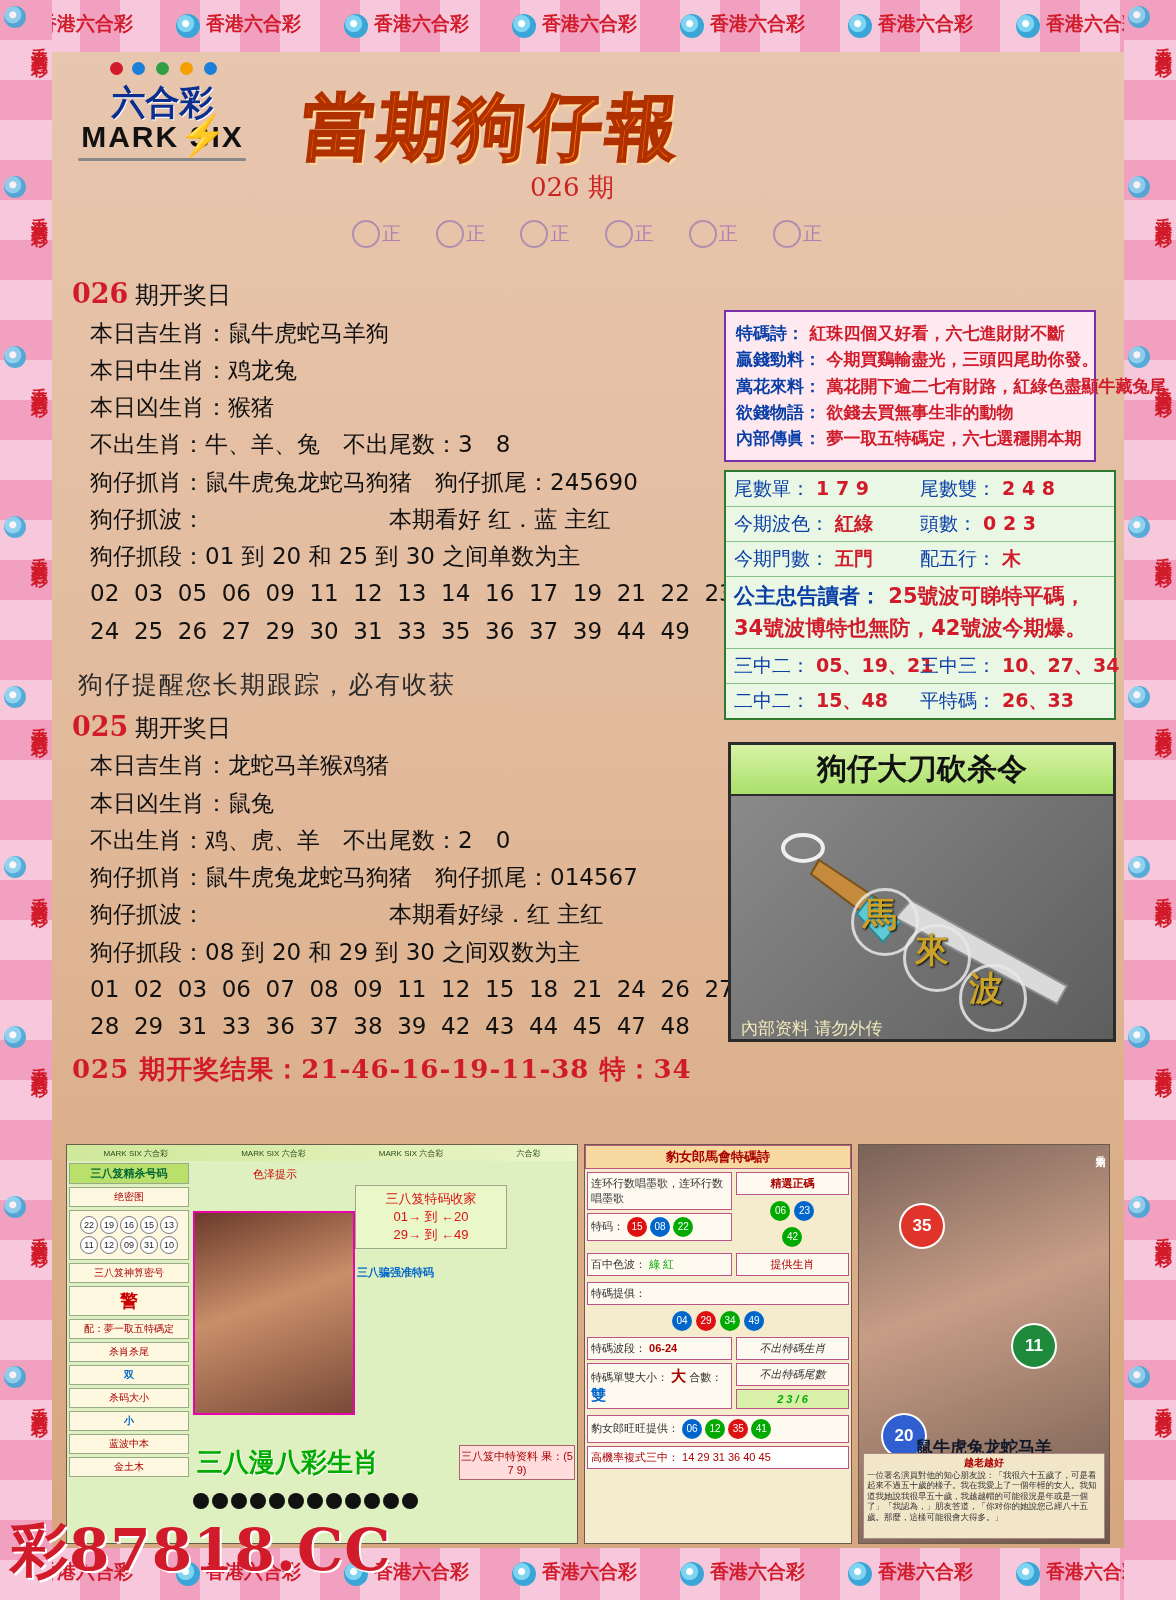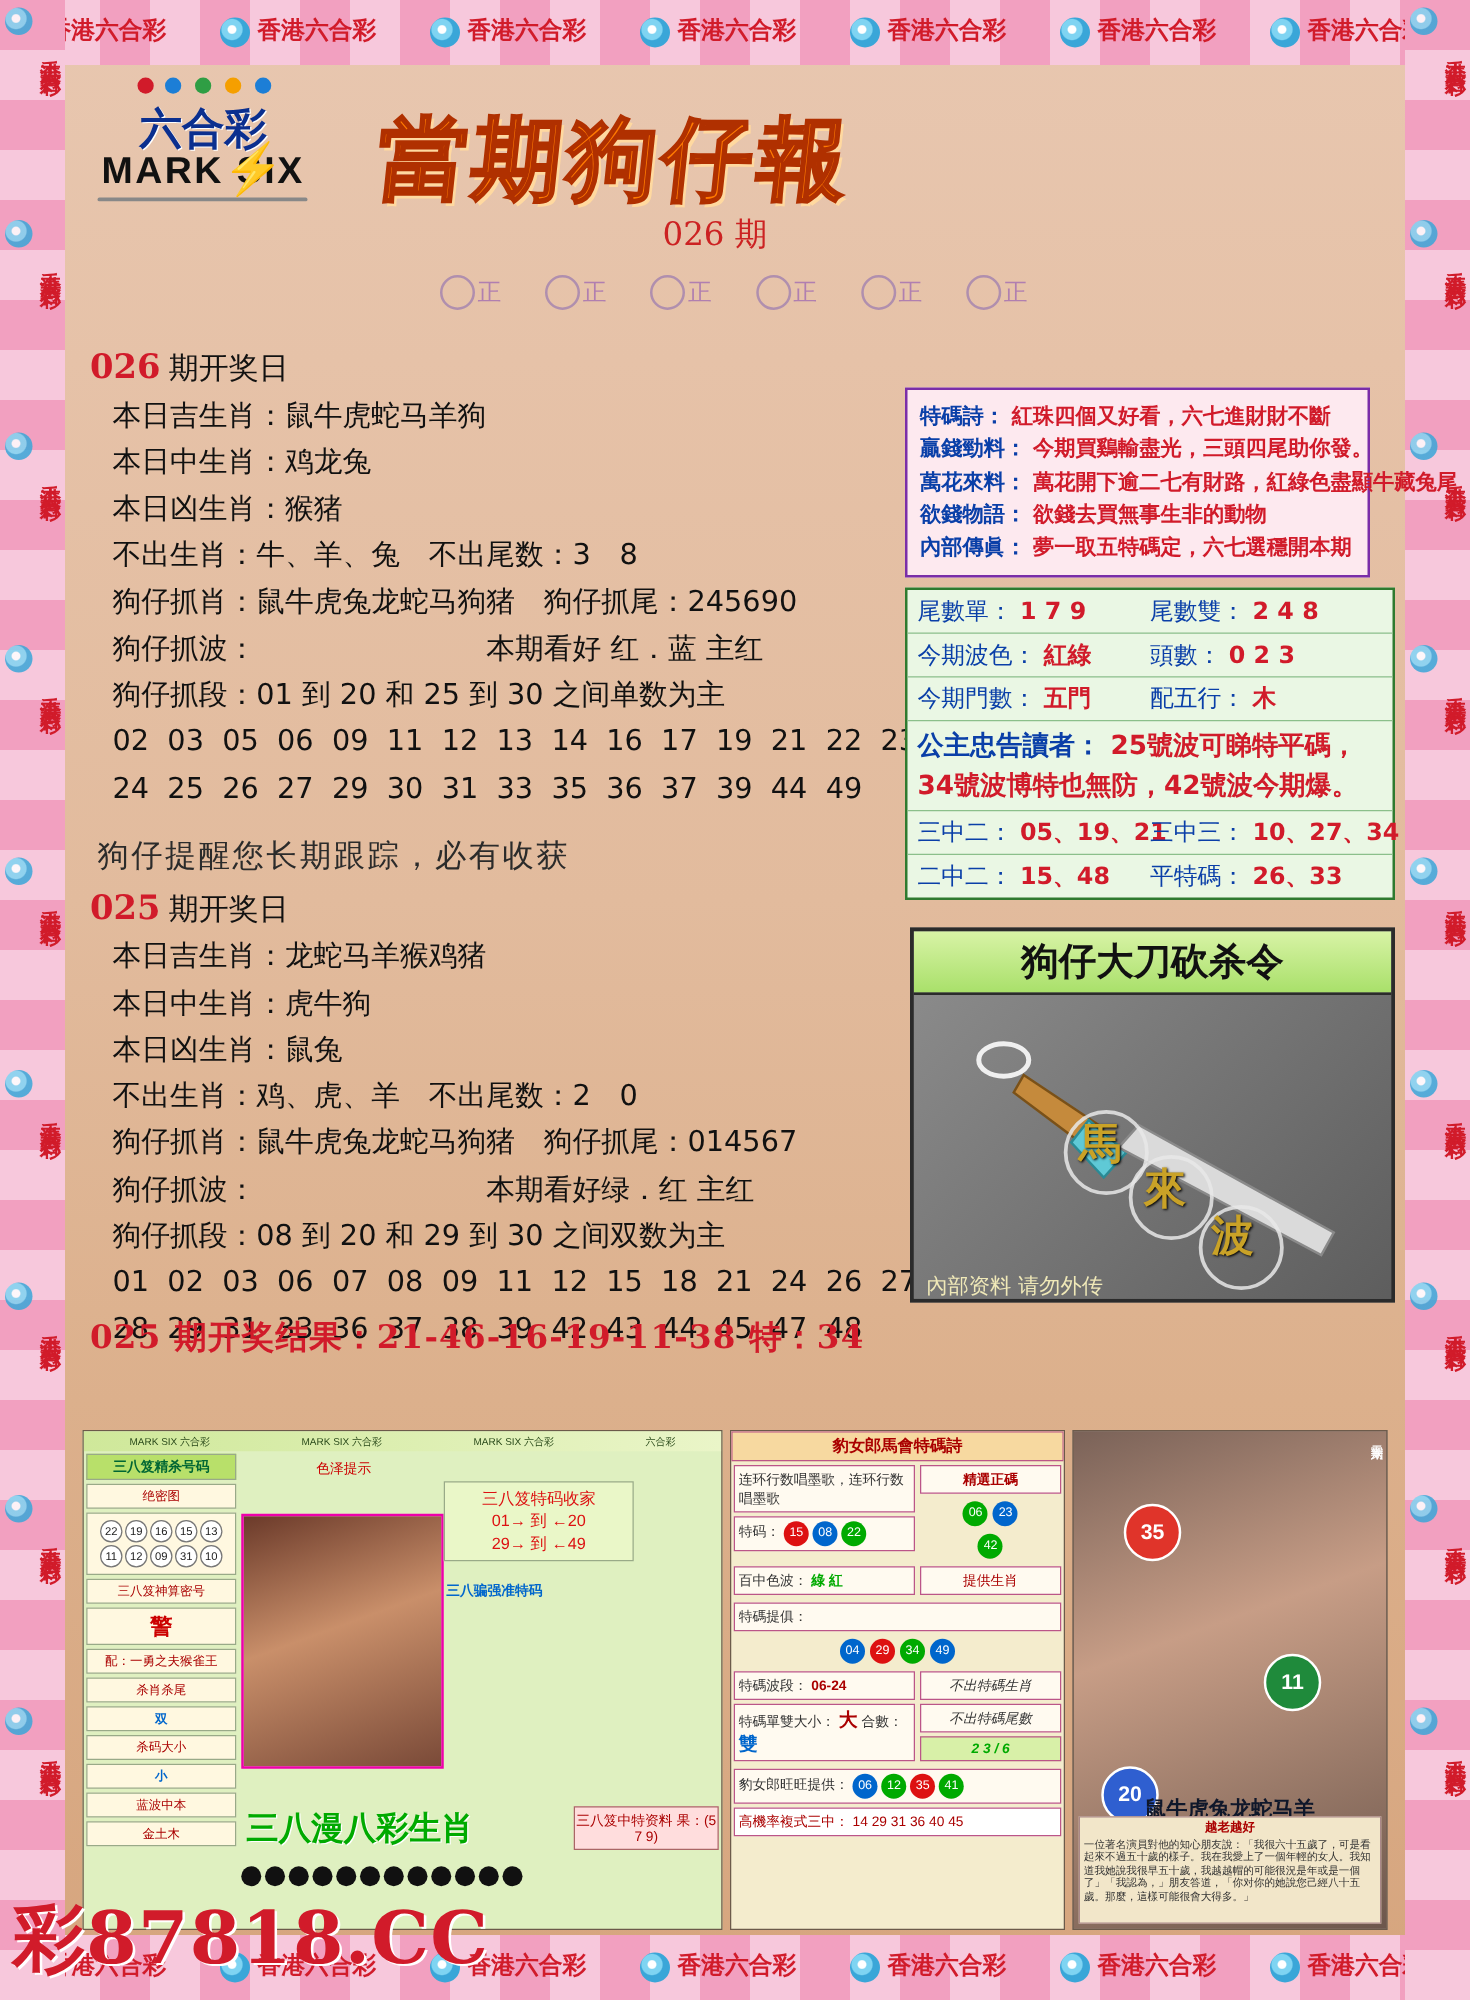--- a/index.html
+++ b/index.html
@@ -360,21 +360,20 @@
       <div class="line indent">02  03  05  06  09  11  12  13  14  16  17  19  21  22  23</div>
       <div class="line indent">24  25  26  27  29  30  31  33  35  36  37  39  44  49</div>
 
       <div class="remind">狗仔提醒您长期跟踪，必有收获</div>
 
       <div class="sec-head">
         <span class="num">025</span>
         <span>期开奖日</span>
       </div>
       <div class="line indent">本日吉生肖：龙蛇马羊猴鸡猪</div>
-      <div class="line indent">本日中生肖：虎牛狗</div>
       <div class="line indent">本日凶生肖：鼠兔</div>
       <div class="line indent">不出生肖：鸡、虎、羊　不出尾数：2　0</div>
       <div class="line indent">狗仔抓肖：鼠牛虎兔龙蛇马狗猪　狗仔抓尾：014567</div>
       <div class="line indent">狗仔抓波：　　　　　　　　本期看好绿．红 主红</div>
       <div class="line indent">狗仔抓段：08 到 20 和 29 到 30 之间双数为主</div>
       <div class="line indent">01  02  03  06  07  08  09  11  12  15  18  21  24  26  27</div>
       <div class="line indent">28  29  31  33  36  37  38  39  42  43  44  45  47  48</div>
     </div>
 
     <div class="result">025 期开奖结果：21-46-16-19-11-38 特：34</div>
@@ -500,21 +499,21 @@
                 <div class="nb">13</div>
                 <div class="nb">11</div>
                 <div class="nb">12</div>
                 <div class="nb">09</div>
                 <div class="nb">31</div>
                 <div class="nb">10</div>
               </div>
           </div>
           <div class="lbox">三八笈神算密号</div>
           <div class="lbox" style="font-size:18px;font-weight:bold;color:#c00;">警</div>
-          <div class="lbox">配：一勇之夫猴雀王</div>
+          <div class="lbox">配：夢一取五特碼定</div>
           <div class="lbox">杀肖杀尾</div>
           <div class="lbox" style="color:#06c;font-weight:bold;">双</div>
           <div class="lbox">杀码大小</div>
           <div class="lbox" style="color:#06c;font-weight:bold;">小</div>
           <div class="lbox">蓝波中本</div>
           <div class="lbox">金土木</div>
         </div>
 
         <div class="mini" style="left:186px;top:22px;color:#c00;font-size:11px;">色泽提示</div>
         <div class="mini" style="left:196px;top:148px;color:#c00;font-size:20px;font-weight:bold;">红</div>
@@ -569,21 +568,21 @@
             </div>
             <div class="balls">
               <span class="b" style="background:#0a0;">42</span>
             </div>
           </div>
         </div>
         <div style="display:flex;">
           <div style="width:56%;">
             <div class="sec">
               <span>百中色波：</span>
-              <span style="color:#0a0;font-weight:bold;">綠  紅</span>
+              <span style="color:#0a0;font-weight:normal;">綠  紅</span>
             </div>
           </div>
           <div style="width:44%;">
             <div class="sec" style="text-align:center;color:#a00;">提供生肖</div>
           </div>
         </div>
         <div class="sec">特碼提俱：</div>
         <div class="balls">
           <span class="b" style="background:#06c;">04</span>
           <span class="b" style="background:#d11;">29</span>

